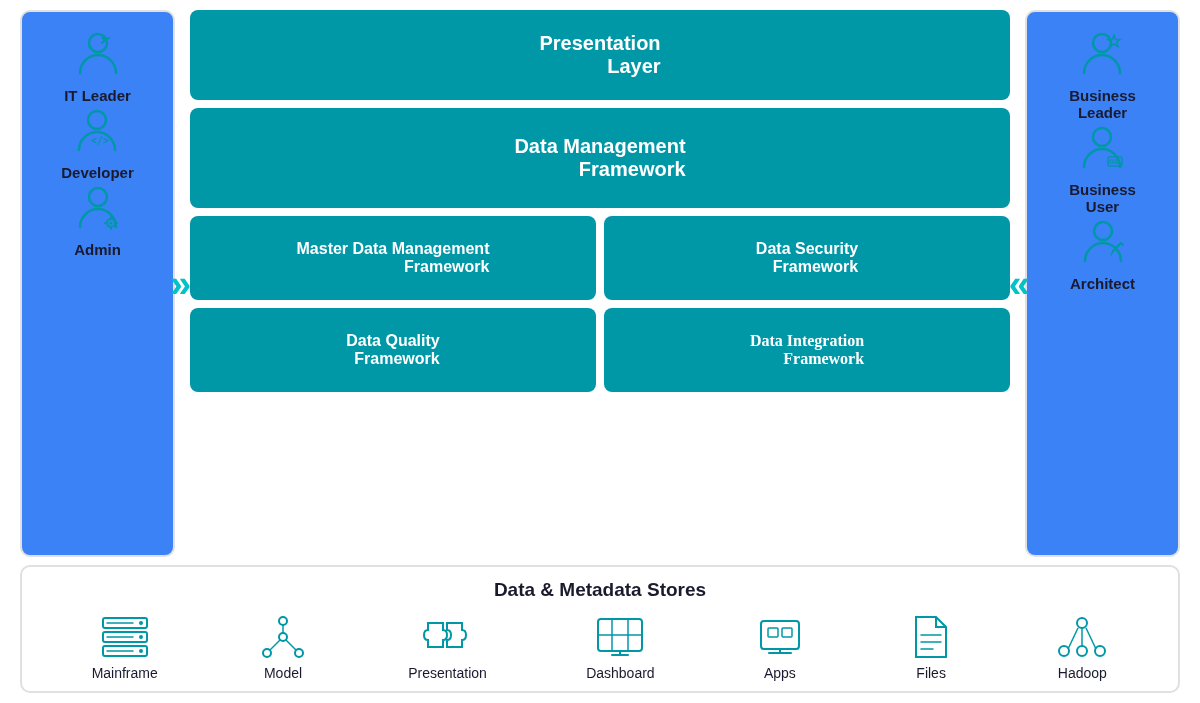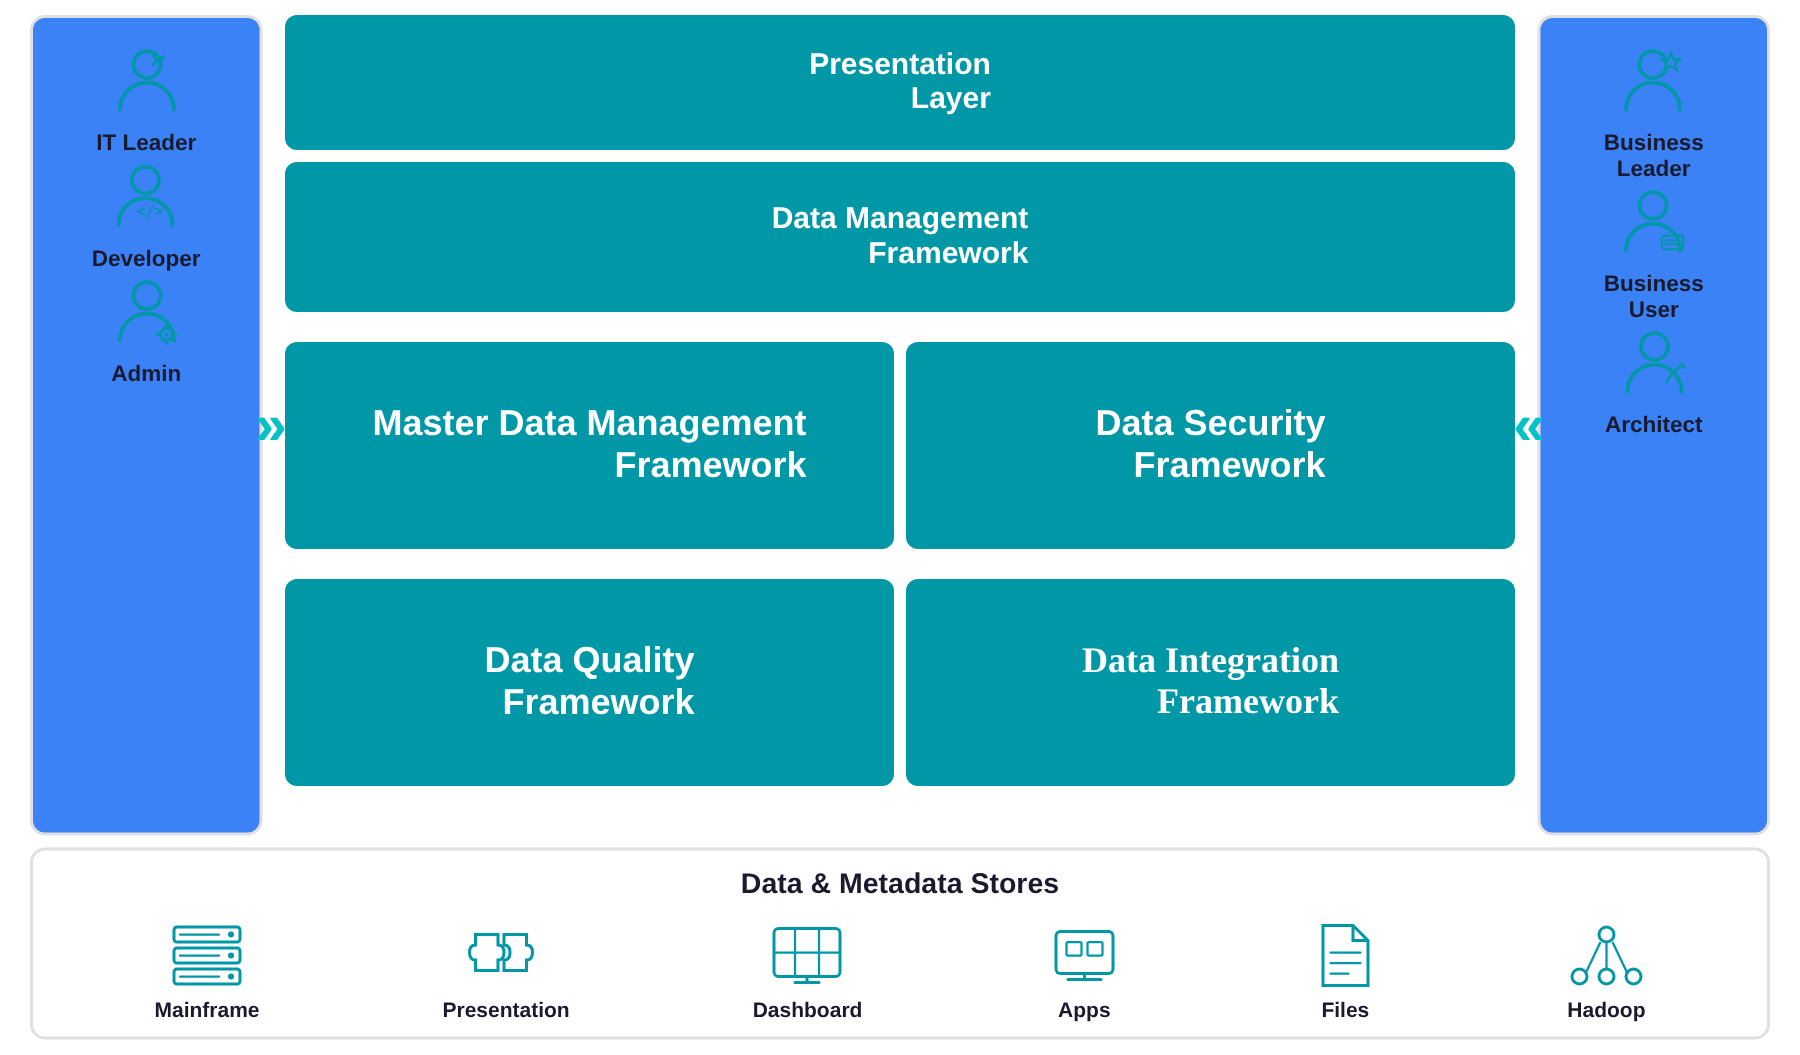--- a/index.html
+++ b/index.html
@@ -94,23 +94,22 @@
     }
 
     .framework-row {
       display: flex;
       flex-direction: row;
       gap: 8px;
     }
 
     .framework-row .framework-box {
       flex: 1;
-      height: 138px;
-      font-size: 24px;
-      margin-top: 12px;
+      height: 84px;
+      font-size: 16px;
     }
 
     
     .data-stores-section {
       width: 100%;
       border: 2px solid #e0e0e0;
       border-radius: 10px;
       padding: 12px 20px 10px 20px;
       margin-top: 8px;
     }
@@ -140,21 +139,21 @@
     .store-icon {
       width: 52px;
       height: 44px;
       display: flex;
       align-items: center;
       justify-content: center;
     }
 
     .store-label {
       font-size: 14px;
-      font-weight: 700;
+      font-weight: 400;
       color: #1a1a2e;
       text-align: center;
     }
 
     
     .chevron-double {
       font-size: 38px;
       color: #00bcd4;
       font-weight: 900;
       line-height: 1;
@@ -320,20 +319,34 @@
             <circle cx="40" cy="35" r="2" fill="#0097a7"></circle>
             <line x1="6" y1="7" x2="32" y2="7" stroke="#0097a7" stroke-width="1.5" stroke-linecap="round"></line>
             <line x1="6" y1="21" x2="32" y2="21" stroke="#0097a7" stroke-width="1.5" stroke-linecap="round"></line>
             <line x1="6" y1="35" x2="32" y2="35" stroke="#0097a7" stroke-width="1.5" stroke-linecap="round"></line>
           </svg>
         </div>
         <div class="store-label">Mainframe</div>
       </div>
 
 
+      <div class="store-item">
+        <div class="store-icon">
+          <svg width="46" height="44" viewBox="0 0 46 44" fill="none" xmlns="http://www.w3.org/2000/svg">
+            <circle cx="23" cy="22" r="4" stroke="#0097a7" stroke-width="2" fill="none"></circle>
+            <circle cx="23" cy="6" r="4" stroke="#0097a7" stroke-width="2" fill="none"></circle>
+            <circle cx="7" cy="38" r="4" stroke="#0097a7" stroke-width="2" fill="none"></circle>
+            <circle cx="39" cy="38" r="4" stroke="#0097a7" stroke-width="2" fill="none"></circle>
+            <line x1="23" y1="10" x2="23" y2="18" stroke="#0097a7" stroke-width="1.5"></line>
+            <line x1="10" y1="35" x2="20" y2="25" stroke="#0097a7" stroke-width="1.5"></line>
+            <line x1="36" y1="35" x2="26" y2="25" stroke="#0097a7" stroke-width="1.5"></line>
+          </svg>
+        </div>
+        <div class="store-label">Model</div>
+      </div>
 
       <div class="store-item">
         <div class="store-icon">
           <svg width="50" height="44" viewBox="0 0 50 44" fill="none" xmlns="http://www.w3.org/2000/svg">
 
             <path d="M5 8 L20 8 L20 15 Q24 15 24 20 Q24 25 20 25 L20 32 L5 32 L5 25 Q1 25 1 20 Q1 15 5 15 Z" stroke="#0097a7" stroke-width="2" fill="none"></path>
             <path d="M24 8 L39 8 L39 15 Q43 15 43 20 Q43 25 39 25 L39 32 L24 32 L24 25 Q28 25 28 20 Q28 15 24 15 Z" stroke="#0097a7" stroke-width="2" fill="none"></path>
           </svg>
         </div>
         <div class="store-label">Presentation</div>

